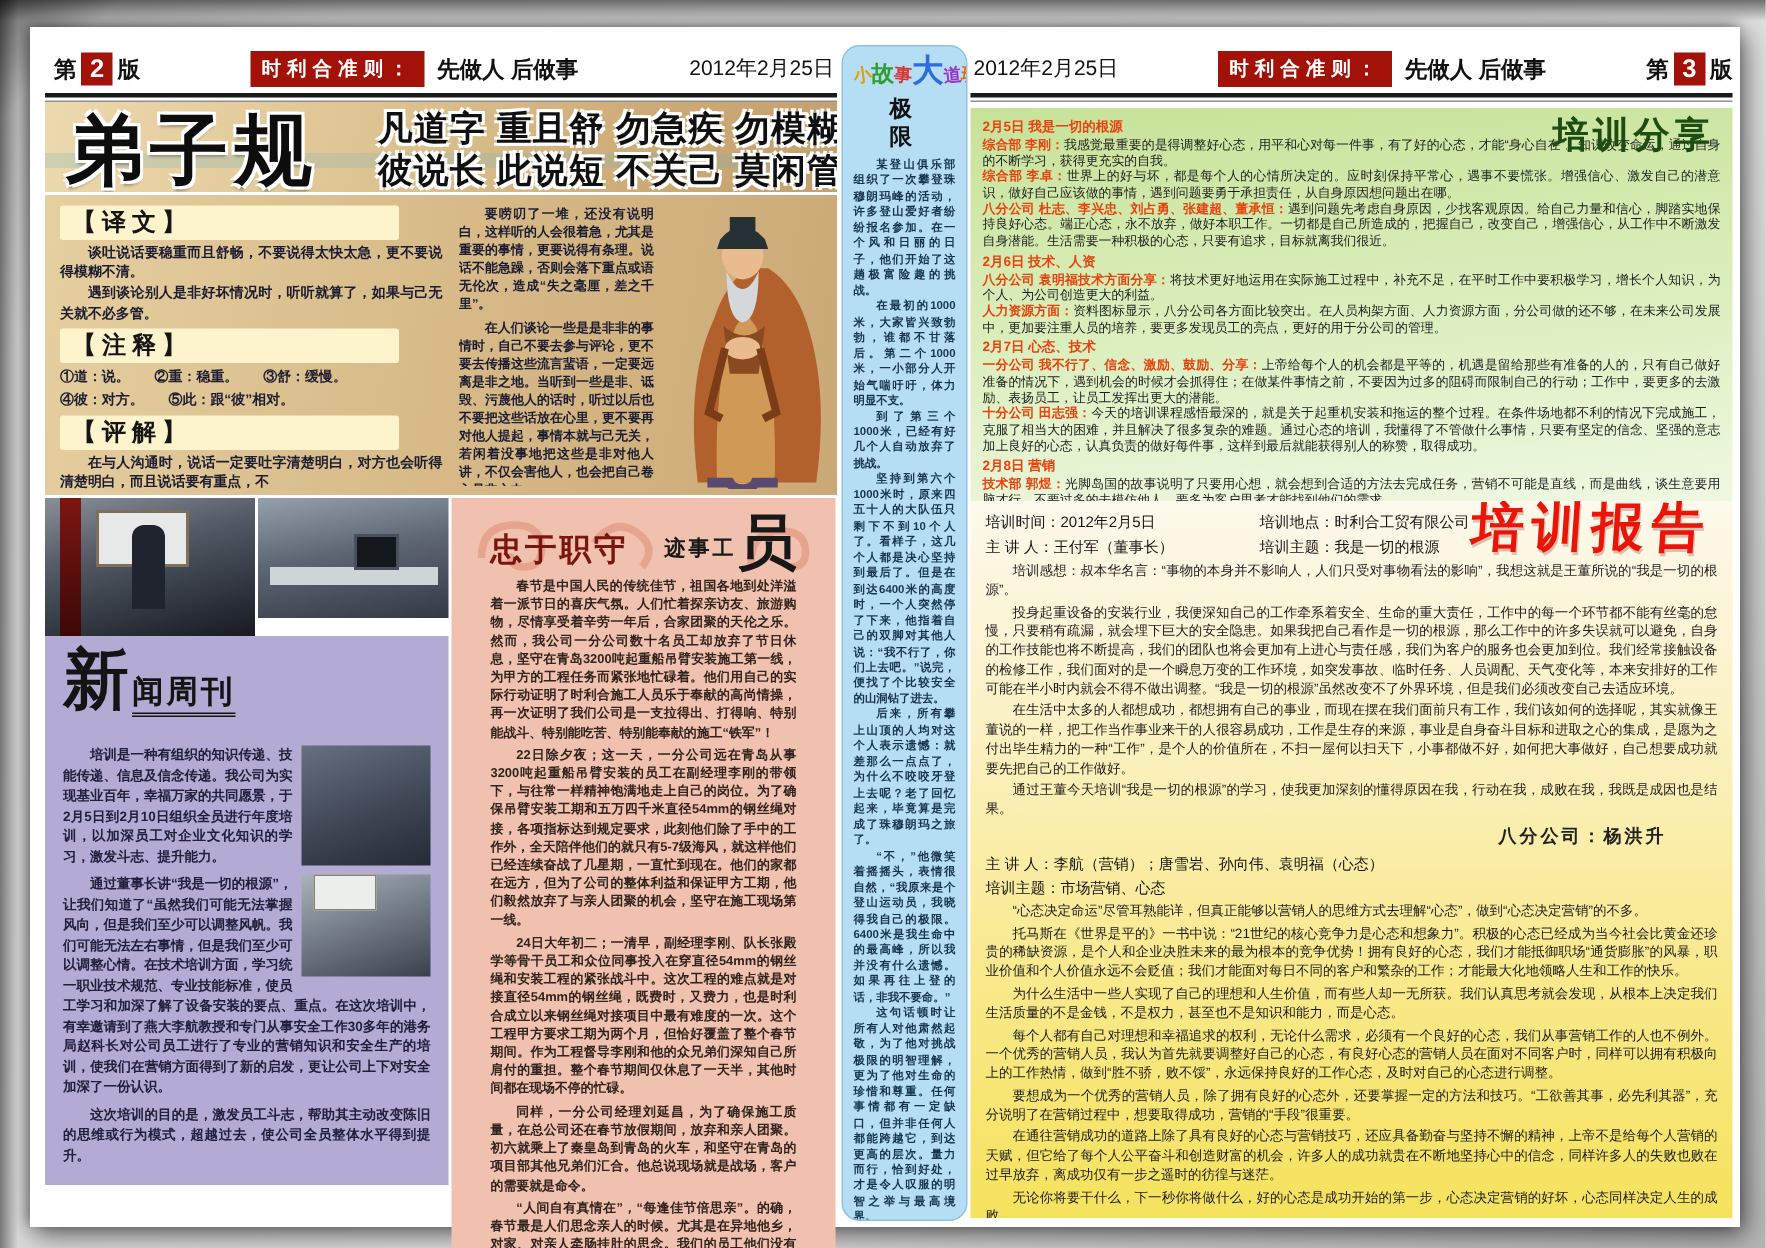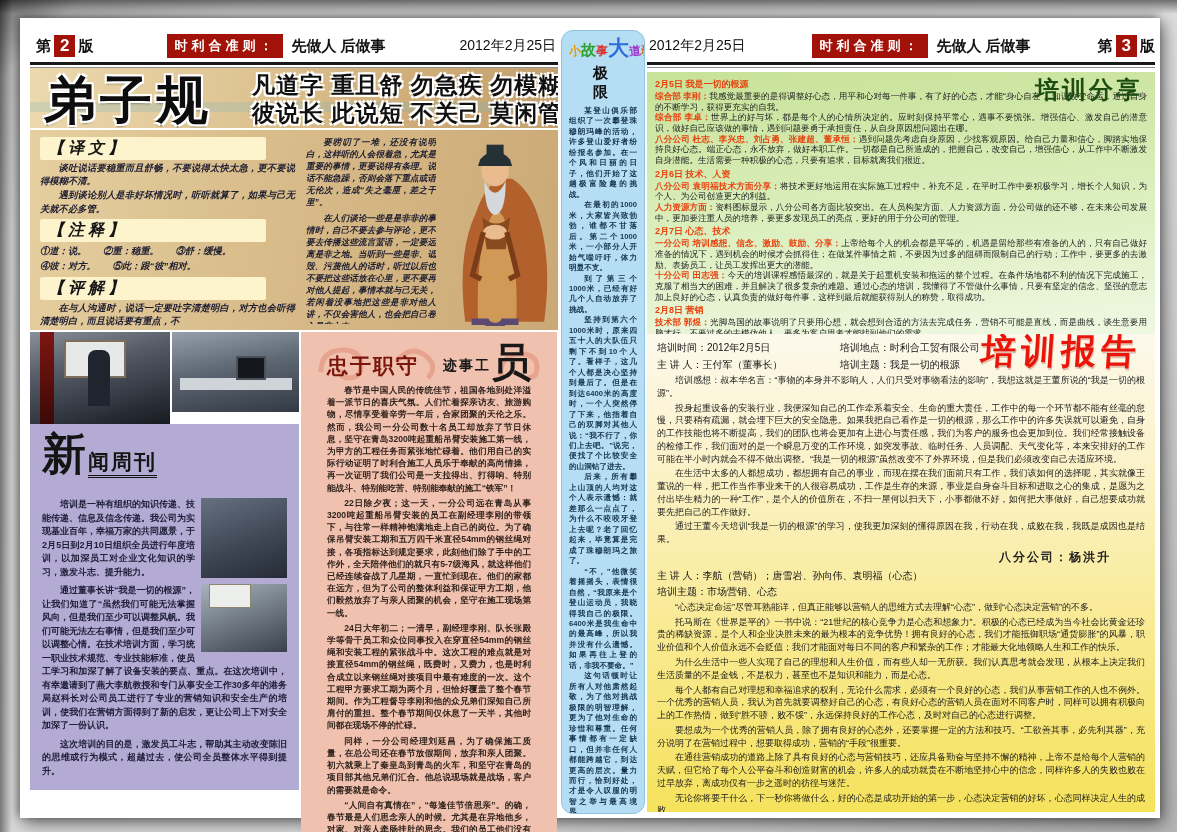--- a/index.html
+++ b/index.html
@@ -25,21 +25,21 @@
 
   
   #masthead{position:absolute;left:30px;top:68px;width:528px;height:60px;background:linear-gradient(100deg,#ecd9ae 0%,#dfc493 40%,#cdab77 75%,#c3a06d 100%);overflow:hidden;}
   #masthead::after{content:"";position:absolute;left:0;top:34px;width:100%;height:10px;background:rgba(120,180,190,.25);}
   .mh-title{position:absolute;left:14px;top:-2px;font-size:52px;font-weight:bold;letter-spacing:4px;color:#0d0d0d;
     text-shadow:-2px -2px 0 #fff,2px -2px 0 #fff,-2px 2px 0 #fff,2px 2px 0 #fff,0 3px 2px rgba(0,0,0,.3);z-index:2;}
   .mh-verses{position:absolute;left:222px;top:3px;font-size:23px;font-weight:bold;color:#101010;line-height:28px;letter-spacing:1px;white-space:nowrap;z-index:2;
     text-shadow:-2px -2px 0 #fff,2px -2px 0 #fff,-2px 2px 0 #fff,2px 2px 0 #fff;}
 
   
-  #tan{position:absolute;left:30px;top:130px;width:528px;height:200px;background:linear-gradient(100deg,#e6cfa0 0%,#d8bc8a 45%,#cba976 100%);overflow:hidden;font-style:italic;}
+  #tan{position:absolute;left:30px;top:130px;width:528px;height:200px;background:linear-gradient(100deg,#e6cfa0 0%,#d8bc8a 45%,#cba976 100%);overflow:hidden;}
   .tcol1{position:absolute;left:10px;top:4px;width:255px;}
   .hbar{background:#fdf4cd;border-radius:2px;padding:1px 8px;font-size:16px;font-weight:bold;color:#151515;letter-spacing:4px;margin:3px 0 2px 0;width:210px;}
   .tp{margin:1px 0;font-size:9.3px;line-height:1.42;color:#1c1c30;text-indent:2em;text-align:justify;font-weight:bold;}
   .notes{font-size:9.3px;color:#1c1c30;font-weight:bold;line-height:1.6;}
   .notes span{display:inline-block;margin-right:14px;}
   .tcol2{position:absolute;left:276px;top:6px;width:130px;height:188px;overflow:hidden;}
   .tcol2 p{margin:0 0 4px 0;font-size:8.6px;line-height:1.4;color:#1c1c30;text-indent:2em;text-align:justify;font-weight:bold;}
   .confucius{position:absolute;right:4px;top:4px;width:120px;height:192px;}
 
   
@@ -245,21 +245,21 @@
   <div id="share">
     <div class="share-title">培训分享</div>
     <div class="dline first">2月5日 我是一切的根源</div>
     <p class="entry first"><span class="who">综合部 李刚：</span><span>我感觉最重要的是得调整好心态，用平和心对每一件事，有了好的心态，才能“身心自在”。知识改变命运，通过自身的不断学习，获得更充实的自我。</span></p>
     <p class="entry"><span class="who">综合部 李卓：</span><span>世界上的好与坏，都是每个人的心情所决定的。应时刻保持平常心，遇事不要慌张。增强信心、激发自己的潜意识，做好自己应该做的事情，遇到问题要勇于承担责任，从自身原因想问题出在哪。</span></p>
     <p class="entry"><span class="who">八分公司 杜志、李兴忠、刘占勇、张建超、董承恒：</span><span>遇到问题先考虑自身原因，少找客观原因。给自己力量和信心，脚踏实地保持良好心态。端正心态，永不放弃，做好本职工作。一切都是自己所造成的，把握自己，改变自己，增强信心，从工作中不断激发自身潜能。生活需要一种积极的心态，只要有追求，目标就离我们很近。</span></p>
     <div class="dline">2月6日 技术、人资</div>
     <p class="entry"><span class="who">八分公司 袁明福技术方面分享：</span><span>将技术更好地运用在实际施工过程中，补充不足，在平时工作中要积极学习，增长个人知识，为个人、为公司创造更大的利益。</span></p>
     <p class="entry"><span class="who">人力资源方面：</span><span>资料图标显示，八分公司各方面比较突出。在人员构架方面、人力资源方面，分公司做的还不够，在未来公司发展中，更加要注重人员的培养，要更多发现员工的亮点，更好的用于分公司的管理。</span></p>
     <div class="dline">2月7日 心态、技术</div>
-    <p class="entry"><span class="who">一分公司 培训感想、信念、激励、鼓励、分享：</span><span>上帝给每个人的机会都是平等的，机遇是留给那些有准备的人的，只有自己做好准备的情况下，遇到机会的时候才会抓得住；在做某件事情之前，不要因为过多的阻碍而限制自己的行动；工作中，要更多的去激励、表扬员工，让员工发挥出更大的潜能。</span></p>
+    <p class="entry"><span class="who">一分公司 我不行了、信念、激励、鼓励、分享：</span><span>上帝给每个人的机会都是平等的，机遇是留给那些有准备的人的，只有自己做好准备的情况下，遇到机会的时候才会抓得住；在做某件事情之前，不要因为过多的阻碍而限制自己的行动；工作中，要更多的去激励、表扬员工，让员工发挥出更大的潜能。</span></p>
     <p class="entry"><span class="who">十分公司 田志强：</span><span>今天的培训课程感悟最深的，就是关于起重机安装和拖运的整个过程。在条件场地都不利的情况下完成施工，克服了相当大的困难，并且解决了很多复杂的难题。通过心态的培训，我懂得了不管做什么事情，只要有坚定的信念、坚强的意志加上良好的心态，认真负责的做好每件事，这样到最后就能获得别人的称赞，取得成功。</span></p>
     <div class="dline">2月8日 营销</div>
     <p class="entry"><span class="who">技术部 郭煜：</span><span>光脚岛国的故事说明了只要用心想，就会想到合适的方法去完成任务，营销不可能是直线，而是曲线，谈生意要用脑才行，不要过多的去模仿他人，要多为客户思考才能找到他们的需求。</span></p>
 
   </div>
 
   <div id="report">
     <div class="report-title">培训报告</div>
     <div class="info-row">
       <span class="inf w1">培训时间：2012年2月5日</span>

